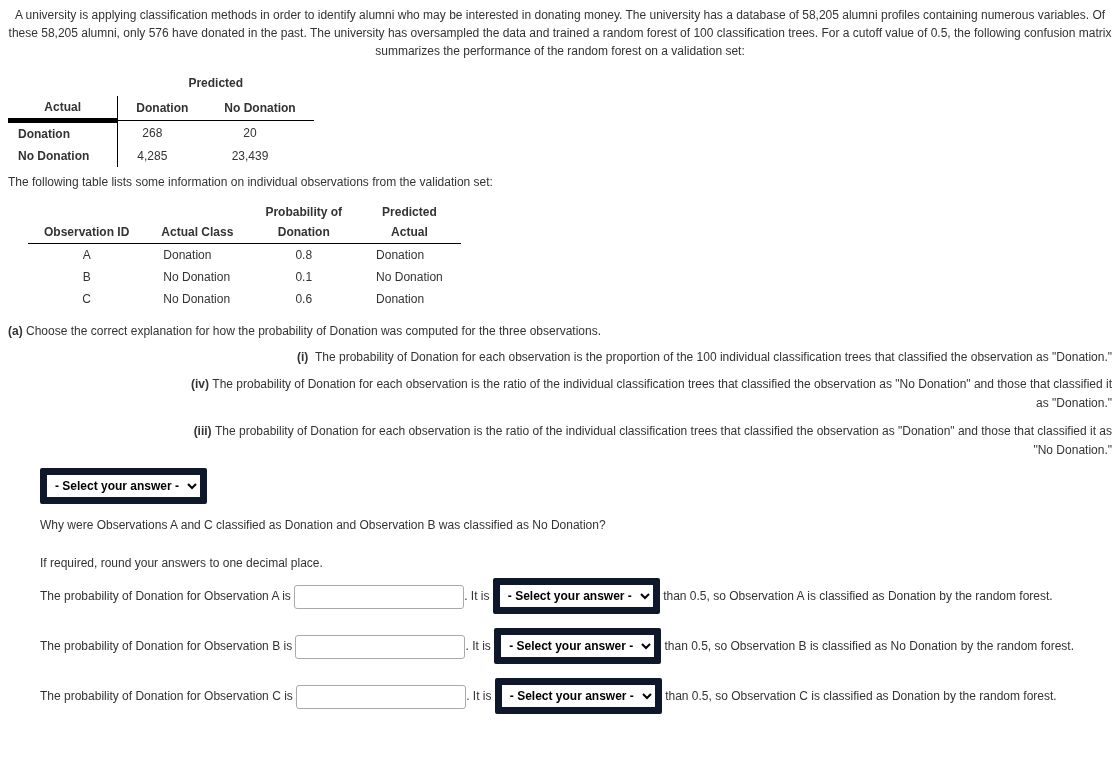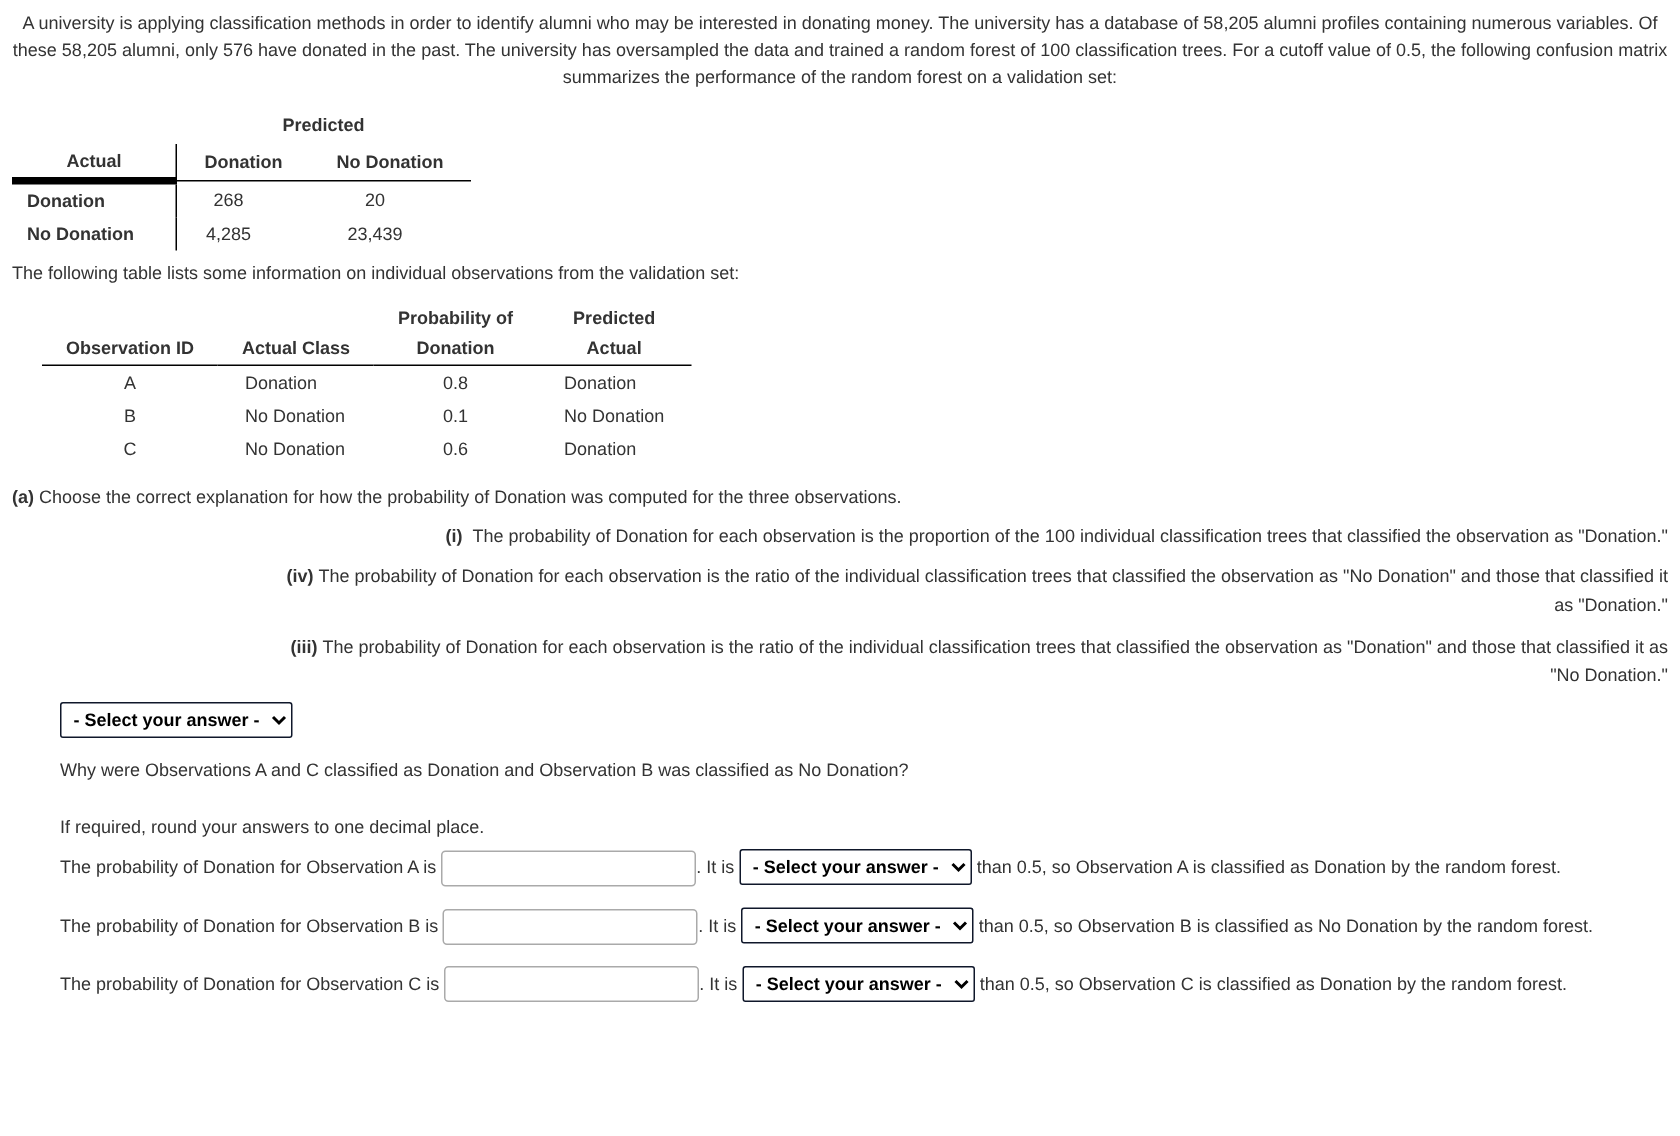--- a/index.html
+++ b/index.html
@@ -77,21 +77,21 @@
   .part-label { font-weight: bold; }
   .options { margin-left: 32px; margin-top: 8px; }
   .opt { margin-bottom: 8px; line-height: 1.6; text-align: right; }
   .opt .num { font-weight: bold; display: inline-block; }
   .opt-continue { margin-left: 28px; }
 
   select.answer {
     font-family: Verdana, Geneva, sans-serif;
     font-size: 12px;
     font-weight: bold;
-    border: 1px solid #0f172a;
+    border: 7px solid #0f172a;
     padding: 3px 4px;
     background: #fff;
     border-radius: 2px;
   }
   .select-row { margin-left: 32px; margin-top: 2px; margin-bottom: 12px; }
   .why-q { margin-left: 32px; margin-bottom: 20px; }
   .fill-block { margin-left: 32px; }
   .fill-line { margin-bottom: 14px; line-height: 2; }
   input.blank {
     border: 1px solid #aaa;

